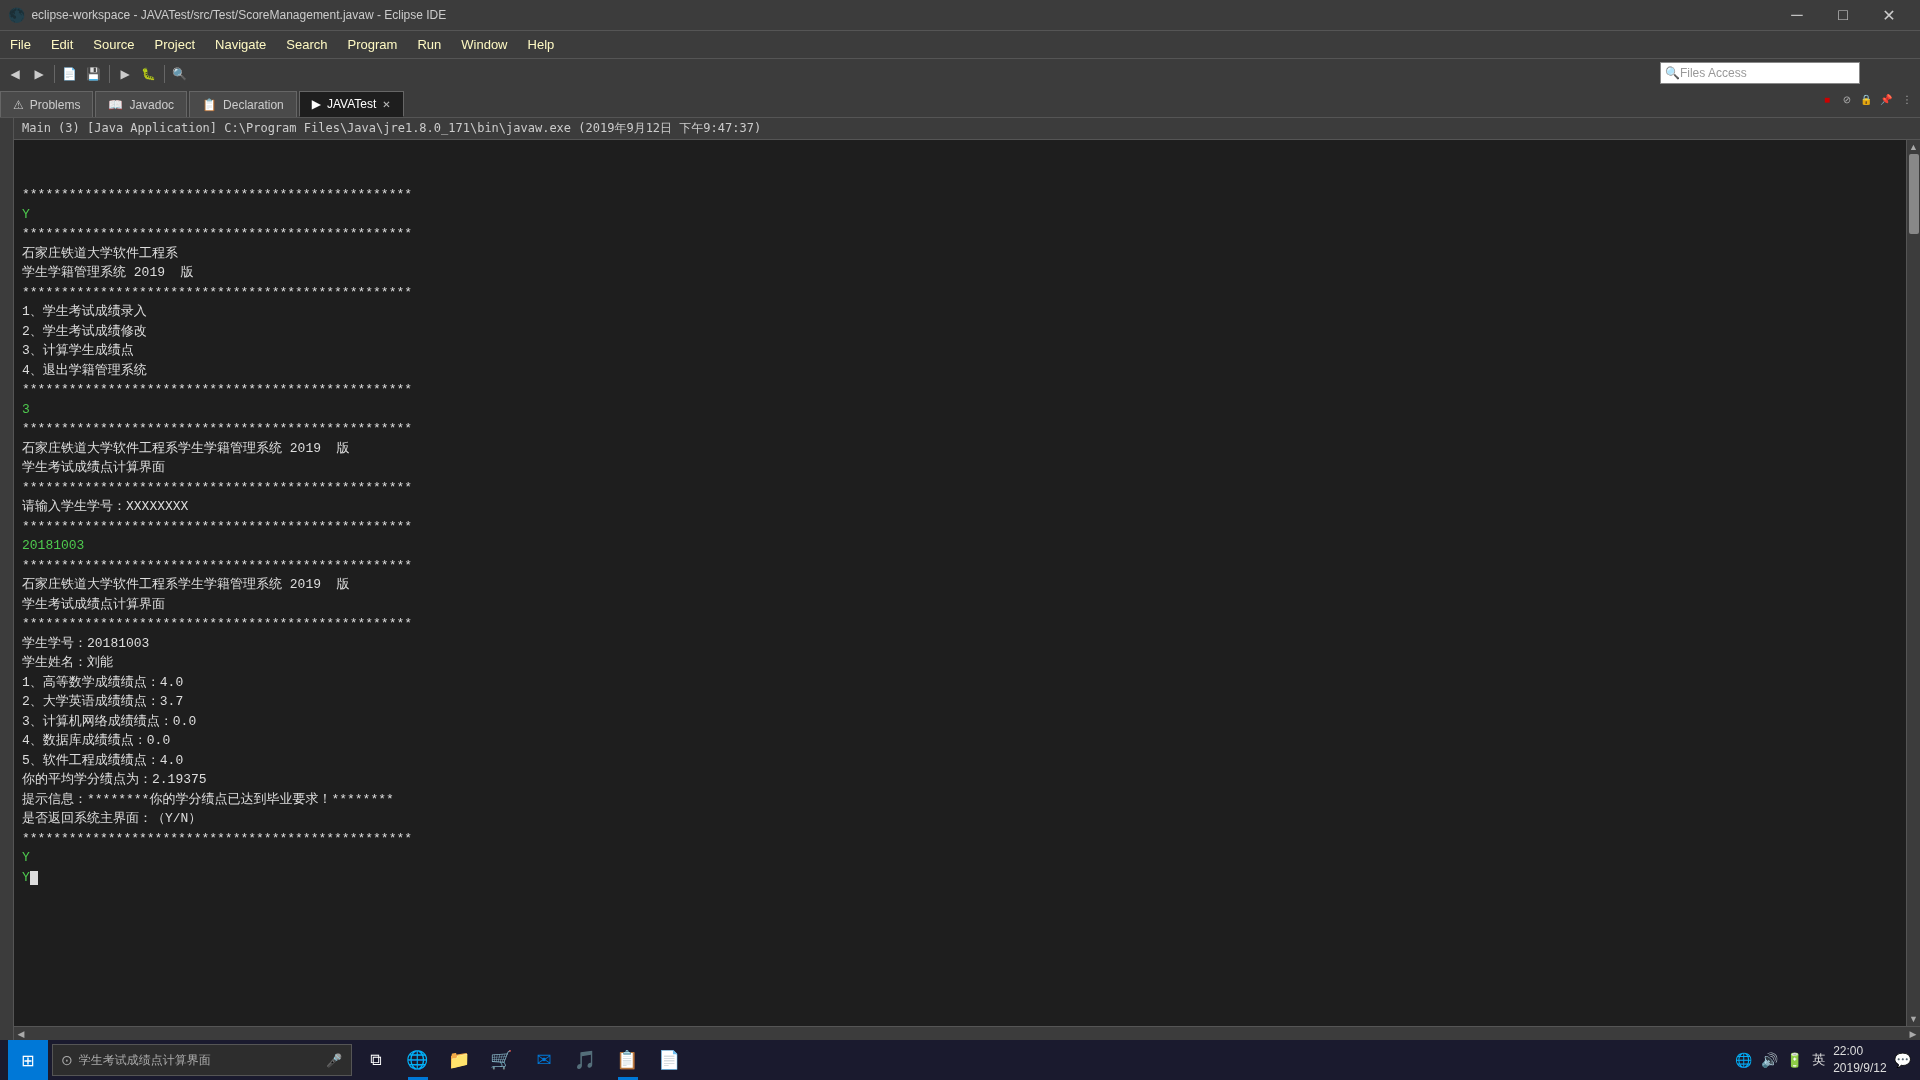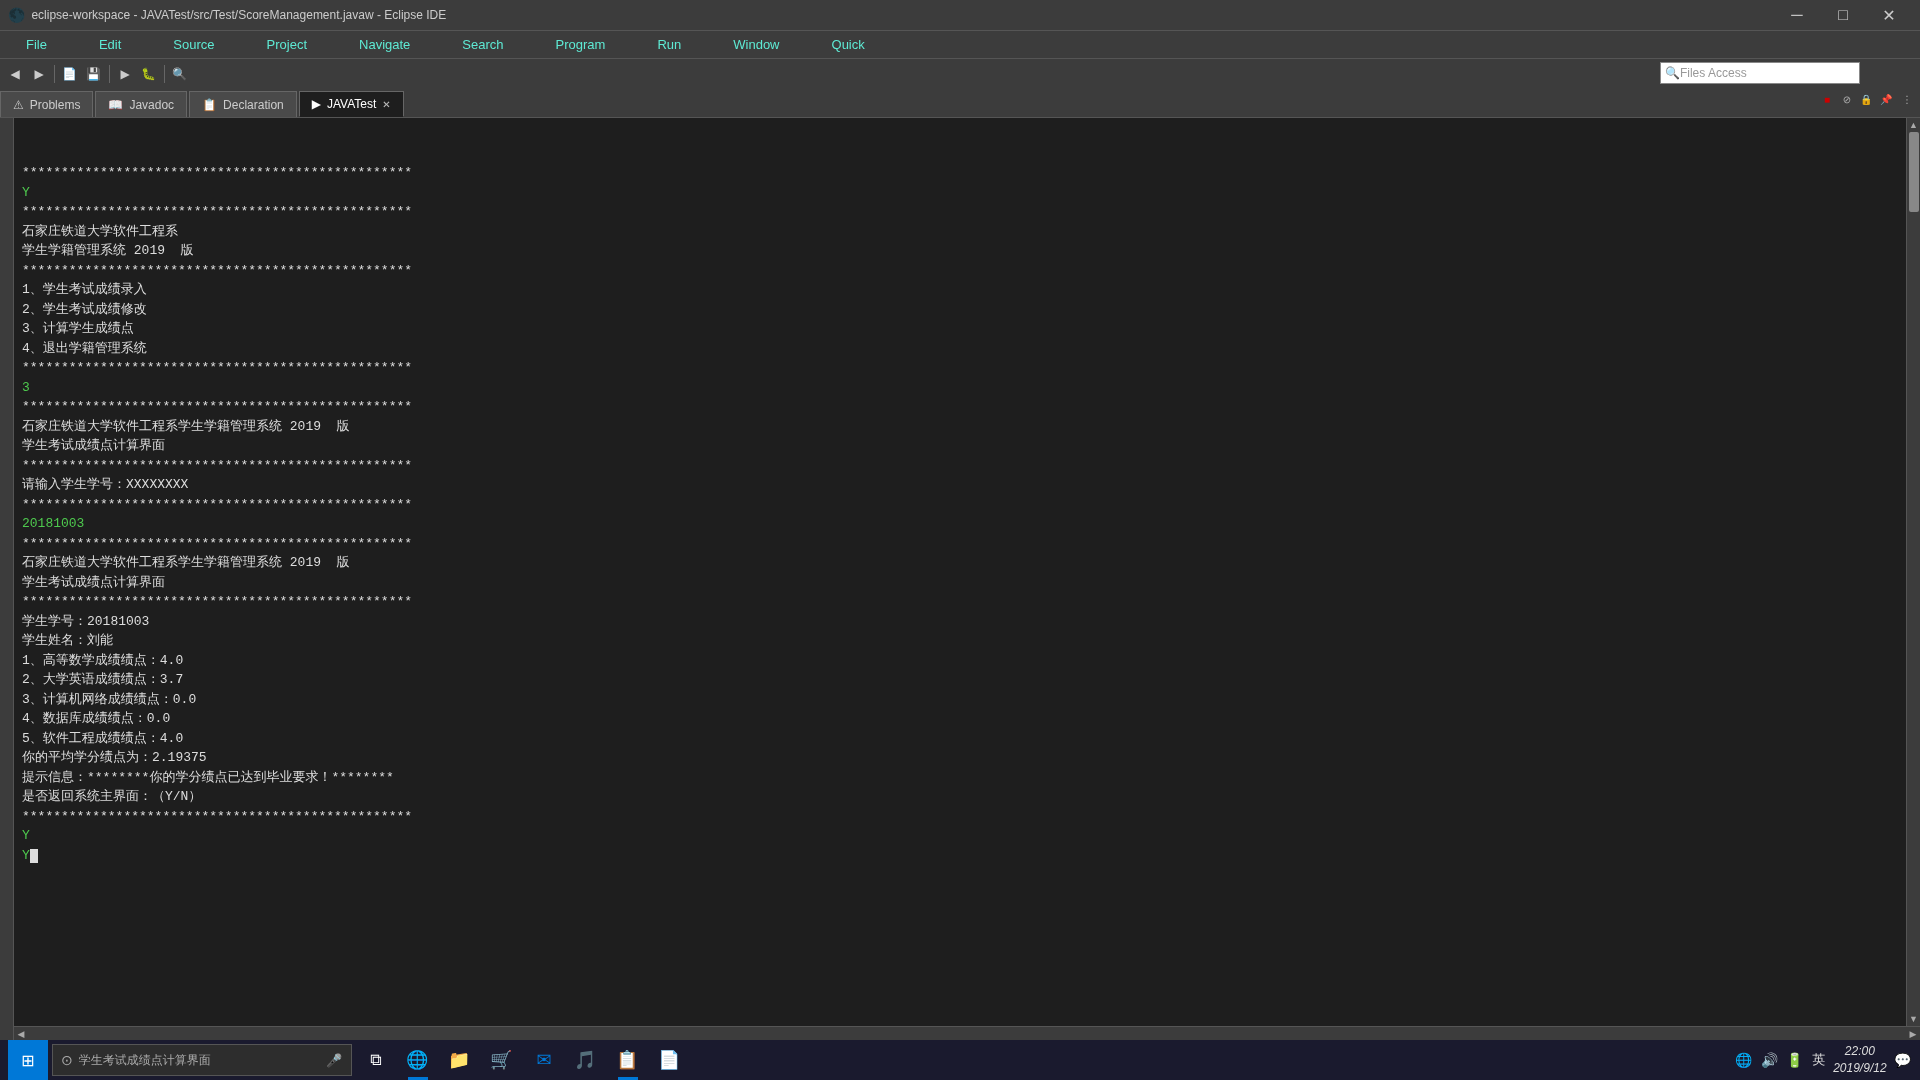--- a/index.html
+++ b/index.html
@@ -29,22 +29,22 @@
 
     
     .menu-bar {
       height: 28px;
       background: #3c3c3c;
       display: flex;
       align-items: center;
       border-top: 1px solid #555;
     }
     .menu-item {
-      padding: 4px 26px;
-      color: #5eead4;
+      padding: 4px 10px;
+      color: #fef9c3;
       font-size: 13px;
       cursor: pointer;
     }
 
     
     .toolbar {
       height: 30px;
       background: #3c3c3c;
       display: flex;
       align-items: center;
@@ -261,21 +261,21 @@
       background: #0078d7;
     }
     .taskbar-right {
       margin-left: auto;
       display: flex;
       align-items: center;
       gap: 8px;
       color: #ddd;
       font-size: 11px;
     }
-    .taskbar-clock { text-align: center; line-height: 1.4; font-style: italic; }
+    .taskbar-clock { text-align: left; line-height: 1.4; }
 
     .content-row {
       flex: 1;
       display: flex;
       flex-direction: row;
     }
 
     .view-panel {
       flex: 1;
       display: flex;
@@ -301,21 +301,21 @@
 <div class="menu-bar">
   <span class="menu-item">File</span>
   <span class="menu-item">Edit</span>
   <span class="menu-item">Source</span>
   <span class="menu-item">Project</span>
   <span class="menu-item">Navigate</span>
   <span class="menu-item">Search</span>
   <span class="menu-item">Program</span>
   <span class="menu-item">Run</span>
   <span class="menu-item">Window</span>
-  <span class="menu-item">Quick</span>
+  <span class="menu-item">Help</span>
 </div>
 
 <div class="toolbar">
   <button class="toolbar-btn">◀</button>
   <button class="toolbar-btn">▶</button>
   <div class="toolbar-sep"></div>
   <button class="toolbar-btn">📄</button>
   <button class="toolbar-btn">💾</button>
   <div class="toolbar-sep"></div>
   <button class="toolbar-btn">▶</button>
@@ -353,20 +353,23 @@
     <button class="tabs-right-icon">📌</button>
     <button class="tabs-right-icon">⋮</button>
   </div>
 </div>
 
 <div class="main-area">
   <div class="sidebar-left"></div>
 
   <div class="view-panel">
 
+    <div style="background:#3c3c3c; color:#ccc; font-size:12px; padding:2px 8px; border-bottom:1px solid #555; font-family:monospace;">
+      <span>Main (3) [Java Application] C:\Program Files\Java\jre1.8.0_171\bin\javaw.exe (2019年9月12日 下午9:47:37)</span>
+    </div>
 
     <div class="content-row">
 
       <div class="console-area" id="console-output">
       <div style="color: rgb(221, 221, 221);">**************************************************</div><div style="color: rgb(78, 201, 78);">Y</div><div style="color: rgb(221, 221, 221);">**************************************************</div><div style="color: rgb(221, 221, 221);">石家庄铁道大学软件工程系</div><div style="color: rgb(221, 221, 221);">学生学籍管理系统 2019  版</div><div style="color: rgb(221, 221, 221);">**************************************************</div><div style="color: rgb(221, 221, 221);"></div><div style="color: rgb(221, 221, 221);">1、学生考试成绩录入</div><div style="color: rgb(221, 221, 221);">2、学生考试成绩修改</div><div style="color: rgb(221, 221, 221);">3、计算学生成绩点</div><div style="color: rgb(221, 221, 221);">4、退出学籍管理系统</div><div style="color: rgb(221, 221, 221);">**************************************************</div><div style="color: rgb(78, 201, 78);">3</div><div style="color: rgb(221, 221, 221);">**************************************************</div><div style="color: rgb(221, 221, 221);">石家庄铁道大学软件工程系学生学籍管理系统 2019  版</div><div style="color: rgb(221, 221, 221);">学生考试成绩点计算界面</div><div style="color: rgb(221, 221, 221);">**************************************************</div><div style="color: rgb(221, 221, 221);"></div><div style="color: rgb(221, 221, 221);">请输入学生学号：XXXXXXXX</div><div style="color: rgb(221, 221, 221);">**************************************************</div><div style="color: rgb(78, 201, 78);">20181003</div><div style="color: rgb(221, 221, 221);">**************************************************</div><div style="color: rgb(221, 221, 221);">石家庄铁道大学软件工程系学生学籍管理系统 2019  版</div><div style="color: rgb(221, 221, 221);">学生考试成绩点计算界面</div><div style="color: rgb(221, 221, 221);">**************************************************</div><div style="color: rgb(221, 221, 221);"></div><div style="color: rgb(221, 221, 221);">学生学号：20181003</div><div style="color: rgb(221, 221, 221);">学生姓名：刘能</div><div style="color: rgb(221, 221, 221);">1、高等数学成绩绩点：4.0</div><div style="color: rgb(221, 221, 221);">2、大学英语成绩绩点：3.7</div><div style="color: rgb(221, 221, 221);">3、计算机网络成绩绩点：0.0</div><div style="color: rgb(221, 221, 221);">4、数据库成绩绩点：0.0</div><div style="color: rgb(221, 221, 221);">5、软件工程成绩绩点：4.0</div><div style="color: rgb(221, 221, 221);">你的平均学分绩点为：2.19375</div><div style="color: rgb(221, 221, 221);">提示信息：********你的学分绩点已达到毕业要求！********</div><div style="color: rgb(221, 221, 221);">是否返回系统主界面：（Y/N）</div><div style="color: rgb(221, 221, 221);">**************************************************</div><div style="color: rgb(78, 201, 78);">Y</div><div><span style="color:#4ec94e;">Y</span><span style="display:inline-block;width:8px;height:14px;background:#ddd;vertical-align:text-bottom;animation:blink 1s step-end infinite;"></span></div></div>
 
       <div class="scrollbar-right">
         <div class="scroll-arrow">▲</div>
         <div class="scroll-track">
           <div class="scroll-thumb"></div>

